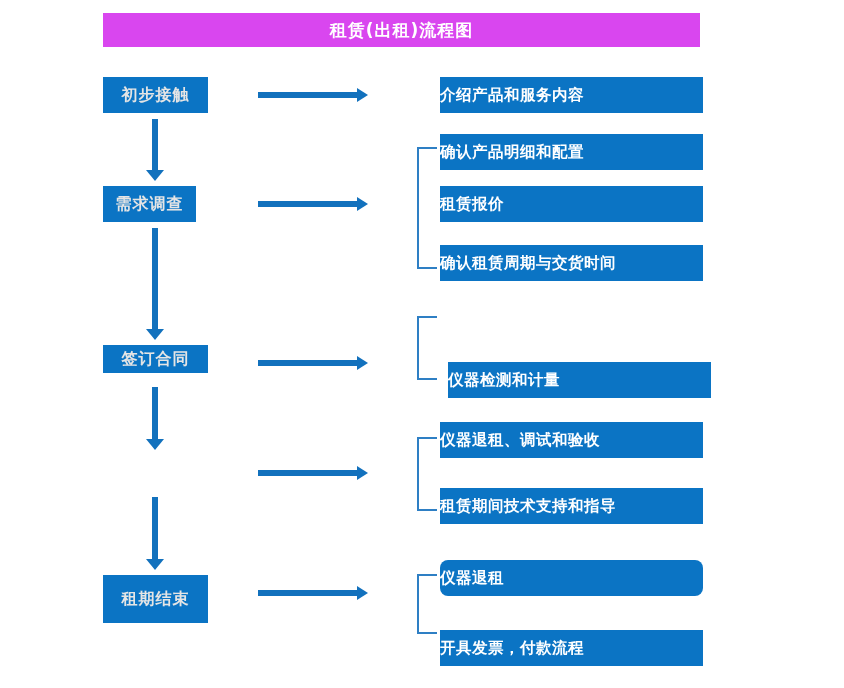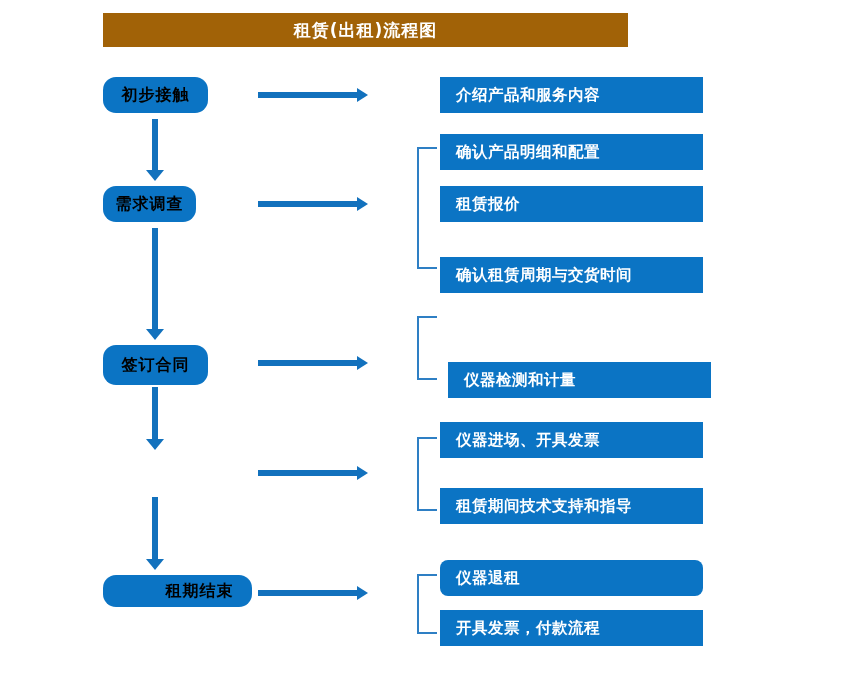--- a/index.html
+++ b/index.html
@@ -17,59 +17,58 @@
     height: 688px;
     background: #ffffff;
     overflow: hidden;
   }
 
   
   .title-bar {
     position: absolute;
     left: 103px;
     top: 13px;
-    width: 525px;
+    width: 597px;
     height: 34px;
-    background: #a16207;
+    background: #d946ef;
     color: #ffffff;
     font-size: 17px;
     font-weight: bold;
     display: flex;
     align-items: center;
     justify-content: center;
     letter-spacing: 1px;
   }
 
   
   .stage-box {
     position: absolute;
     background: #0B74C4;
-    color: #000000;
+    color: #e5e5e5;
     font-size: 16px;
     font-weight: bold;
     display: flex;
     align-items: center;
     justify-content: center;
     letter-spacing: 1px;
-    border-radius: 13px;
   }
 
   
   .detail-box {
     position: absolute;
     left: 440px;
     width: 263px;
     height: 36px;
     background: #0B74C4;
     color: #ffffff;
     font-size: 15.5px;
     font-weight: bold;
     display: flex;
     align-items: center;
-    padding-left: 16px;
+    padding-left: 0;
     box-sizing: border-box;
     letter-spacing: 0.5px;
   }
 
   
   .h-arrow {
     position: absolute;
     height: 14px;
   }
   .h-arrow .shaft {
@@ -125,24 +124,24 @@
 <body>
 
 <div id="canvas">
 
   <div class="title-bar">租赁(出租)流程图</div>
 
   <div class="stage-box" style="left:103px; top:77px; width:105px; height:36px;">初步接触</div>
 
   <div class="stage-box" style="left:103px; top:186px; width:93px; height:36px;">需求调查</div>
 
-  <div class="stage-box" style="left:103px; top:345px; width:105px; height:40px;">签订合同</div>
-
-
-  <div class="stage-box" style="left:103px; top:575px; width:105px; height:32px;padding-left:44px;">租期结束</div>
+  <div class="stage-box" style="left:103px; top:345px; width:105px; height:28px;">签订合同</div>
+
+
+  <div class="stage-box" style="left:103px; top:575px; width:105px; height:48px;">租期结束</div>
 
   <div class="v-arrow" style="left:146px; top:119px; height:62px;">
     <div class="shaft" style="height:51px;"></div>
     <div class="head" style="top:51px;"></div>
   </div>
 
   <div class="v-arrow" style="left:146px; top:228px; height:112px;">
     <div class="shaft" style="height:101px;"></div>
     <div class="head" style="top:101px;"></div>
   </div>
@@ -189,26 +188,26 @@
   <div class="bracket" style="left:417px; top:437px; height:74px;"></div>
 
   <div class="bracket" style="left:417px; top:574px; height:60px;"></div>
 
   <div class="detail-box" style="top:77px;">介绍产品和服务内容</div>
 
   <div class="detail-box" style="top:186px;">租赁报价</div>
 
   <div class="detail-box" style="top:134px;">确认产品明细和配置</div>
 
-  <div class="detail-box" style="top:245px;margin-top:12px;">确认租赁周期与交货时间</div>
+  <div class="detail-box" style="top:245px;">确认租赁周期与交货时间</div>
 
 
   <div class="detail-box" style="top:362px;margin-left:8px;">仪器检测和计量</div>
 
-  <div class="detail-box" style="top:422px;">仪器进场、开具发票</div>
+  <div class="detail-box" style="top:422px;">仪器退租、调试和验收</div>
 
   <div class="detail-box" style="top:488px;">租赁期间技术支持和指导</div>
 
   <div class="detail-box" style="top:560px;border-radius:8px;">仪器退租</div>
 
-  <div class="detail-box" style="top:610px;">开具发票，付款流程</div>
+  <div class="detail-box" style="top:630px;">开具发票，付款流程</div>
 
 </div>
 
 </body></html>

